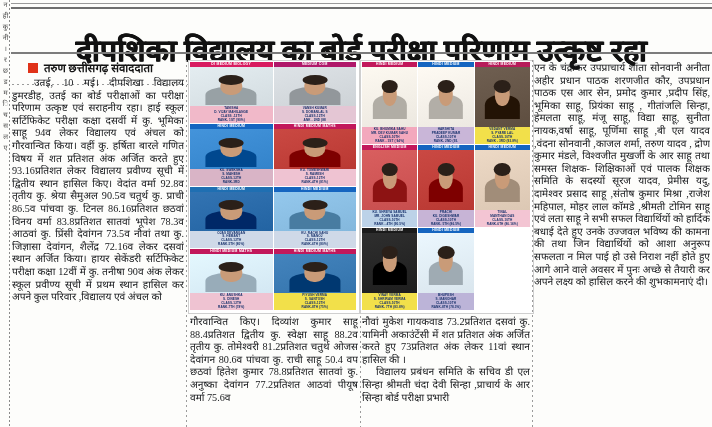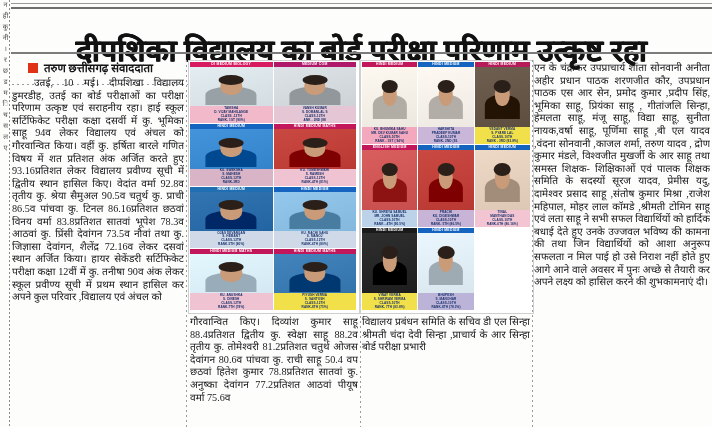--- a/index.html
+++ b/index.html
@@ -52,21 +52,21 @@
 
   
   .col{
     position:absolute;color:#15171a;
     font-size:10.2px;line-height:12.6px;
     text-align:justify;text-justify:inter-word;
     font-family:"Liberation Serif","DejaVu Serif",serif;
     overflow:hidden;
   }
   .col p{margin:0;}
-  .col p+p{text-indent:14px;margin-left:32px;}
+  .col p+p{text-indent:14px;}
   .c1{left:12px;top:77px;width:172px;height:338px;}
   .c2{left:190px;top:316px;width:168px;height:110px;}
   .c3{left:362px;top:316px;width:168px;height:110px;}
   .c4{left:534px;top:62px;width:176px;height:364px;}
   .indent{text-indent:22px;}
 
   
   .collage{position:absolute;left:188px;top:60px;width:344px;height:252px;}
   .block{position:absolute;background:#ffffff;border:1px solid #cfcfcf;overflow:hidden;}
   .blkA{left:0px;top:0px;width:170px;height:252px;}
@@ -130,20 +130,21 @@
 
   <div class="col c1">
     <p class="indent">उतई, 10 मई।  दीपशिखा विद्यालय डुमरडीह, उतई का बोर्ड परीक्षाओं का परीक्षा परिणाम उत्कृष्ट एवं सराहनीय रहा। हाई स्कूल सर्टिफिकेट परीक्षा कक्षा दसवीं में कु. भूमिका साहू 94व लेकर विद्यालय एवं अंचल को गौरवान्वित किया। वहीं कु. हर्षिता बारले गणित विषय में शत प्रतिशत अंक अर्जित करते हुए 93.16प्रतिशत लेकर विद्यालय प्रवीण्य सूची में द्वितीय स्थान हासिल किए। वेदांत वर्मा 92.8व तृतीय कु. श्रेया सैमुअल 90.5व चतुर्थ कु. प्राची 86.5व पांचवा कु. टिनल 86.16प्रतिशत छठवां विनय वर्मा 83.8प्रतिशत सातवां भूपेश 78.3व आठवां कु. प्रिंसी देवांगन 73.5व नौवां तथा कु. जिज्ञासा देवांगन, शैलेंद्र 72.16व लेकर दसवां स्थान अर्जित किया। हायर सेकेंडरी सर्टिफिकेट परीक्षा कक्षा 12वीं में कु. तनीषा 90व अंक लेकर स्कूल प्रवीण्य सूची में प्रथम स्थान हासिल कर अपने कुल परिवार ,विद्यालय एवं अंचल को</p>
   </div>
 
   <div class="col c2">
     <p>गौरवान्वित किए। दिव्यांश कुमार साहू 88.4प्रतिशत द्वितीय कु. स्वेक्षा साहू 88.2व तृतीय कु. तोमेश्वरी 81.2प्रतिशत चतुर्थ ओजस देवांगन 80.6व पांचवा कु. राची साहू 50.4 वप छठवां हितेश कुमार 78.8प्रतिशत सातवां कु. अनुष्का देवांगन 77.2प्रतिशत आठवां पीयूष वर्मा 75.6व</p>
   </div>
 
   <div class="col c3">
+    <p>नौवां मुकेश गायकवाड 73.2प्रतिशत दसवां कु. यामिनी अकाउंटेंसी में शत प्रतिशत अंक अर्जित करते हुए 73प्रतिशत अंक लेकर 11वां स्थान हासिल की ।</p>
     <p>विद्यालय प्रबंधन समिति के सचिव डी एल सिन्हा श्रीमती चंदा देवी सिन्हा ,प्राचार्य के आर सिन्हा  बोर्ड परीक्षा प्रभारी</p>
   </div>
 
   <div class="col c4">
     <p>एन के चंद्राकर उपप्राचार्य शांता सोनवानी अनीता अहीर प्रधान पाठक शरणजीत कौर, उपप्रधान पाठक एस आर सेन, प्रमोद कुमार ,प्रदीप सिंह, भूमिका साहू, प्रियंका साहू , गीतांजलि सिन्हा, हेमलता साहू, मंजू साहू, विद्या साहू, सुनीता नायक,वर्षा साहू, पूर्णिमा साहू ,बी एल यादव ,वंदना सोनवानी ,काजल शर्मा, तरुण यादव , द्रोण कुमार मंडले, विश्वजीत मुखर्जी के आर साहू तथा समस्त शिक्षक- शिक्षिकाओं एवं पालक शिक्षक समिति के सदस्यों सूरज यादव, प्रेमीस यदु, दामेश्वर प्रसाद साहू ,संतोष कुमार मिश्रा ,राजेश महिपाल, मोहर लाल कॉमडे ,श्रीमती टोमिन साहू एवं लता साहू ने सभी सफल विद्यार्थियों को हार्दिक बधाई देते हुए उनके उज्जवल भविष्य की कामना की तथा जिन विद्यार्थियों  को आशा अनुरूप सफलता न मिल पाई हो उसे निराश नहीं होते हुए आगे आने वाले अवसर में पुनः अच्छे से तैयारी कर अपने लक्ष्य को हासिल करने की शुभकामनाएं दी।</p>
   </div>
 
   <div class="collage">
     <div class="block blkA" id="blockA">
         <div class="cell" style="left: 1px; top: 1px; width: 82.5px; height: 61.25px; background: linear-gradient(165deg, rgb(229, 238, 242), rgb(207, 216, 220));">

